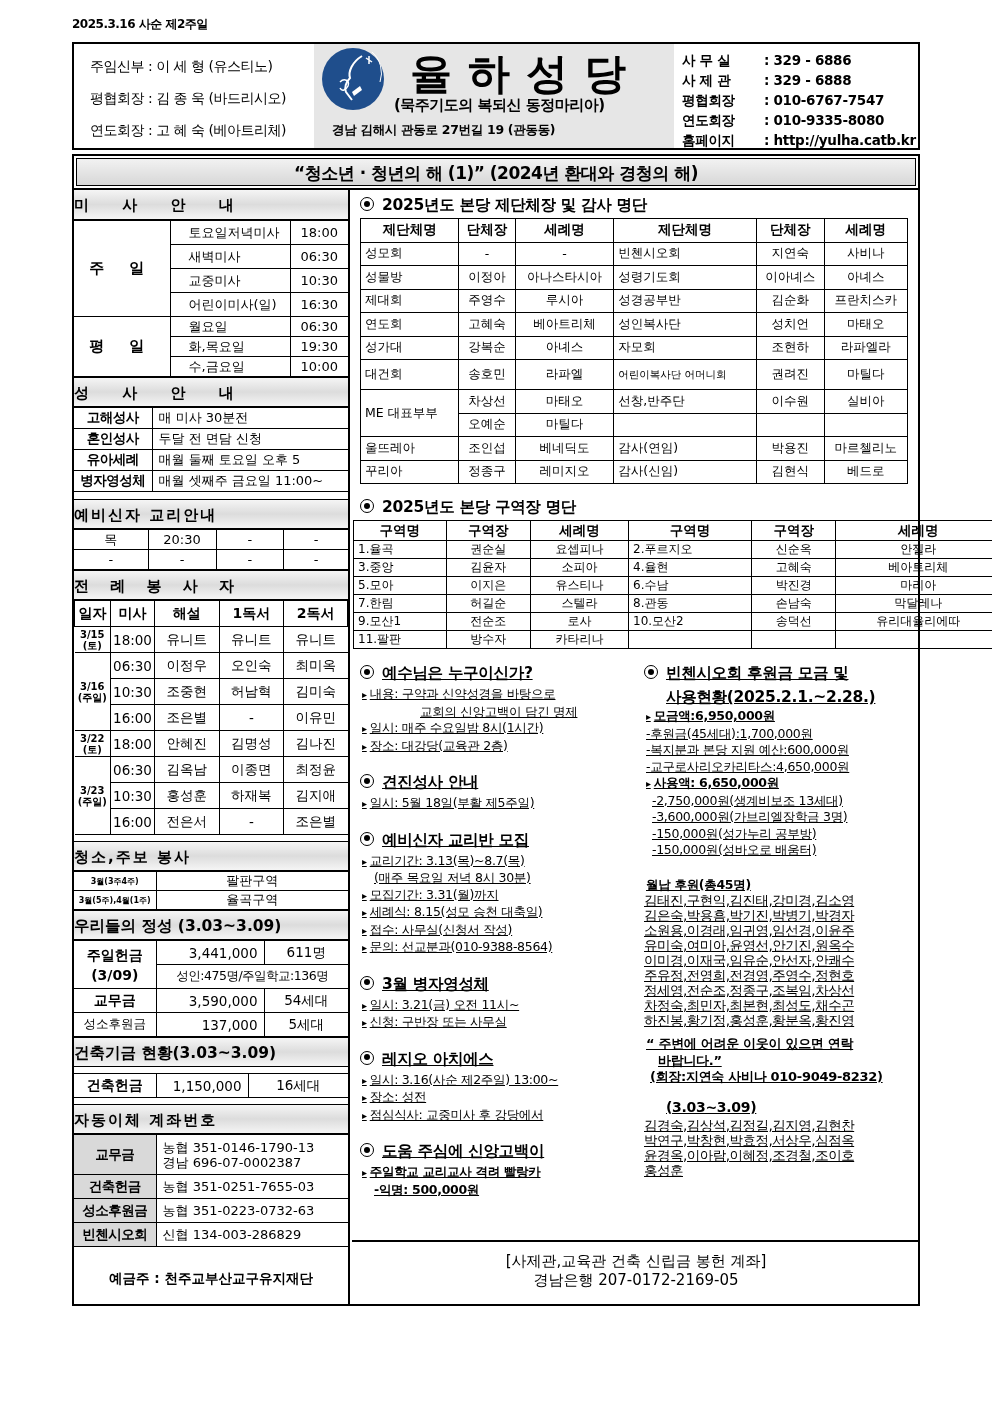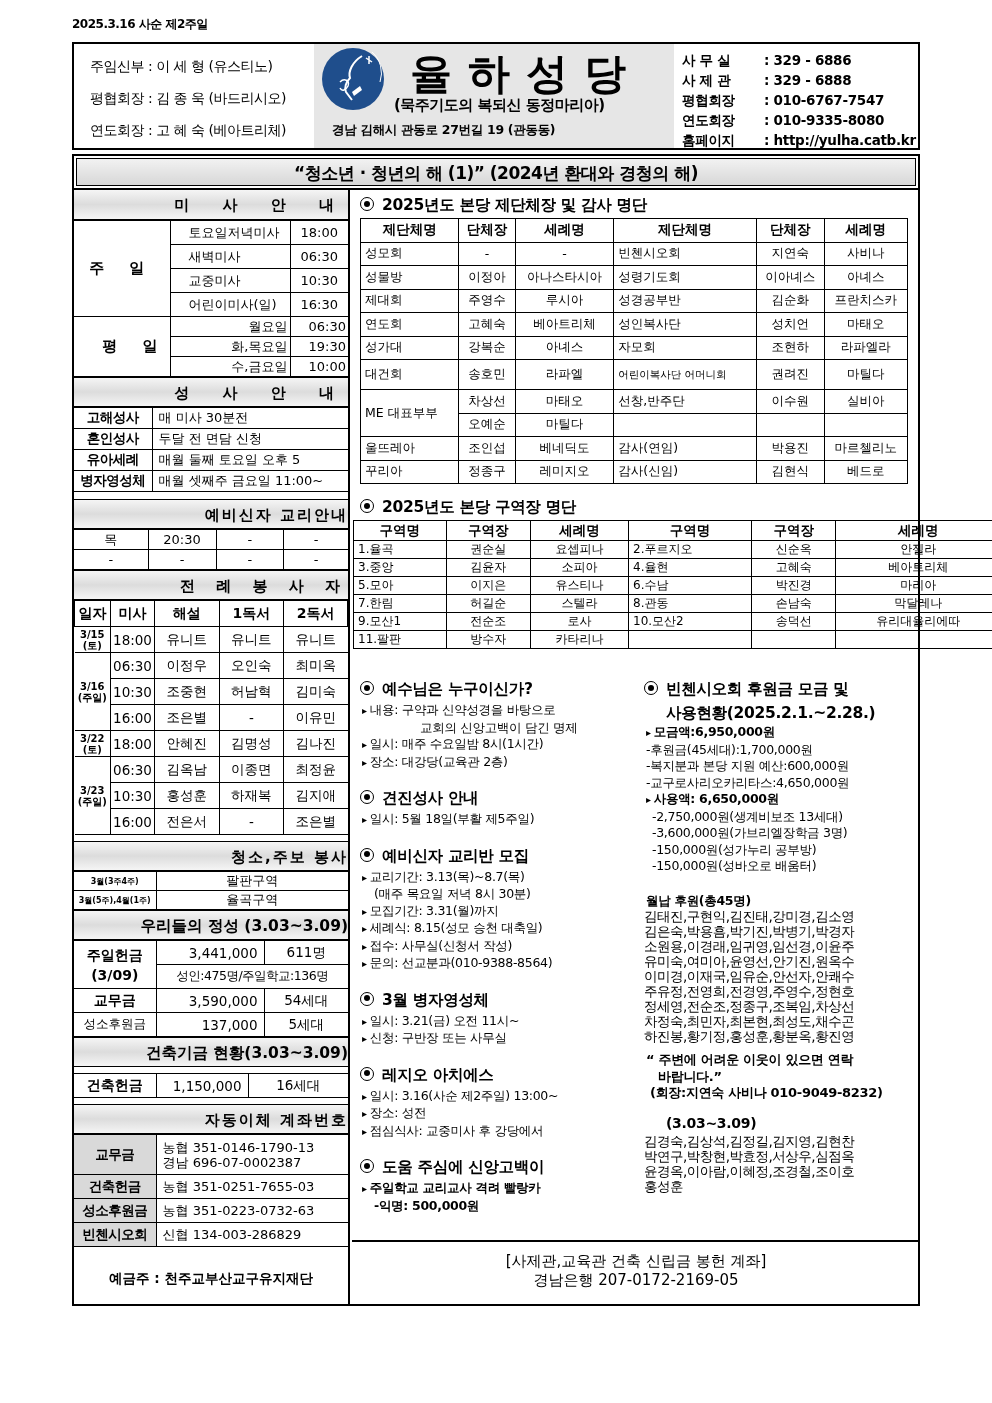--- a/index.html
+++ b/index.html
@@ -19,32 +19,32 @@
   .header .right div { height: 20px; line-height: 20px; white-space: nowrap; letter-spacing: -0.3px; }
   .header .right .lab { display: inline-block; width: 82px; }
 
   .banner { position: absolute; left: 72px; top: 154px; width: 848px; height: 36px; border: 2px solid #000; padding: 2px; }
   .banner-inner { height: 100%; border: 1px solid #000; background: linear-gradient(#f2f2f2, #d7d7d7); text-align: center; font-size: 17px; font-weight: bold; line-height: 28px; letter-spacing: -0.5px; }
 
   .main { position: absolute; left: 72px; top: 190px; width: 848px; height: 1116px; border: 2px solid #000; border-top: none; }
   .leftcol { position: absolute; left: 0; top: 0; width: 276px; height: 100%; border-right: 2px solid #000; }
   .rightcol { position: absolute; left: 278px; top: 0; width: 568px; height: 100%; }
 
-  .sec-head { height: 30px; line-height: 30px; text-align: right; font-weight: bold; font-size: 15px; background: linear-gradient(#f5f5f5 0%, #dcdcdc 50%, #f5f5f5 100%); border-bottom: 1px solid #000; border-top: 1px solid #000; letter-spacing: 2px; }
+  .sec-head { height: 30px; line-height: 30px; text-align: left; font-weight: bold; font-size: 15px; background: linear-gradient(#f5f5f5 0%, #dcdcdc 50%, #f5f5f5 100%); border-bottom: 1px solid #000; border-top: 1px solid #000; letter-spacing: 2px; }
   .sec-head.spaced { letter-spacing: 14px; }
 
   table { border-collapse: collapse; width: 100%; }
   td, th { border: 1px solid #000; font-size: 13px; text-align: center; padding: 0 2px; font-weight: normal; }
   .leftcol table td:first-child { border-left: none; }
   .leftcol table td:last-child { border-right: none; }
 
   .mass td { height: 24px; }
   .mass td.grp { font-weight: bold; font-size: 15px; letter-spacing: 10px; }
   .mass td.nm { text-align: left; padding-left: 18px; }
-  .mass tr.wk td { height: 20px; text-align: right; }
+  .mass tr.wk td { height: 20px; }
 
   .sac td { height: 21px; }
   .sac td.k { font-weight: bold; font-size: 13.5px; width: 78px; letter-spacing: -0.5px; }
   .sac td.v { text-align: left; padding-left: 6px; }
 
   .cat td { height: 20px; }
 
   .lit td { height: 26px; font-size: 13.5px; }
   .lit th { height: 26px; font-weight: bold; font-size: 14px; }
   .lit td.d { font-size: 10px; font-weight: bold; line-height: 11px; }
@@ -71,21 +71,21 @@
   .org th { height: 23.5px; font-size: 13.5px; font-weight: bold; }
   .org td.l { text-align: left; padding-left: 4px; }
   .org td.small { font-size: 10.5px; line-height: 11px; text-align: left; padding-left: 4px; }
 
   .dist { width: 648px; margin-left: 1px; }
   .dist td { height: 17.5px; font-size: 12px; }
   .dist th { height: 20px; font-size: 13.5px; font-weight: bold; }
   .dist td.l { text-align: left; padding-left: 4px; }
 
   .notes { position: absolute; left: 0; top: 470px; width: 568px; }
-  .ncol { position: absolute; top: 16px; }
+  .ncol { position: absolute; top: 0; text-decoration: underline; }
   .ncol.a { left: 0; width: 290px; }
   .ncol.b { left: 284px; width: 284px; }
   .nl { font-size: 12.5px; line-height: 16.5px; padding-left: 10px; white-space: nowrap; letter-spacing: -0.3px; }
   .nl.tri::before { content: "\25B8"; font-size: 10px; margin-right: 3px; }
   .nl.ind { padding-left: 22px; }
   .nl.ind2 { padding-left: 68px; }
   .nl.b { font-weight: bold; }
   .gap { height: 14px; }
   .bt { font-size: 15.5px; font-weight: bold; padding-left: 8px; line-height: 22px; letter-spacing: -0.3px; }
   .bt.ind { padding-left: 30px; }

